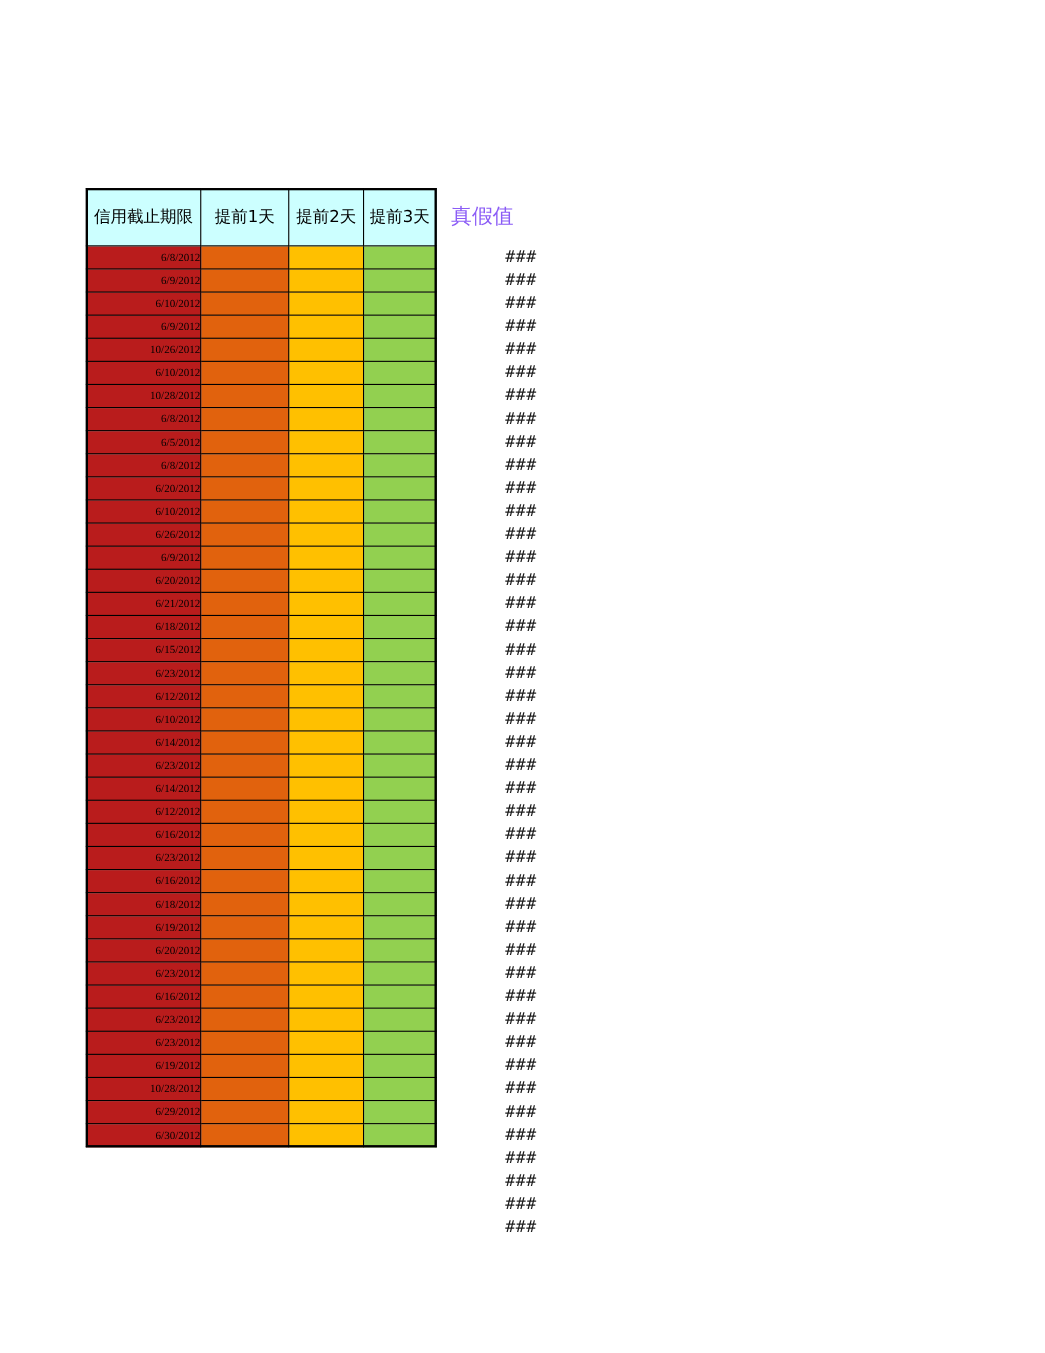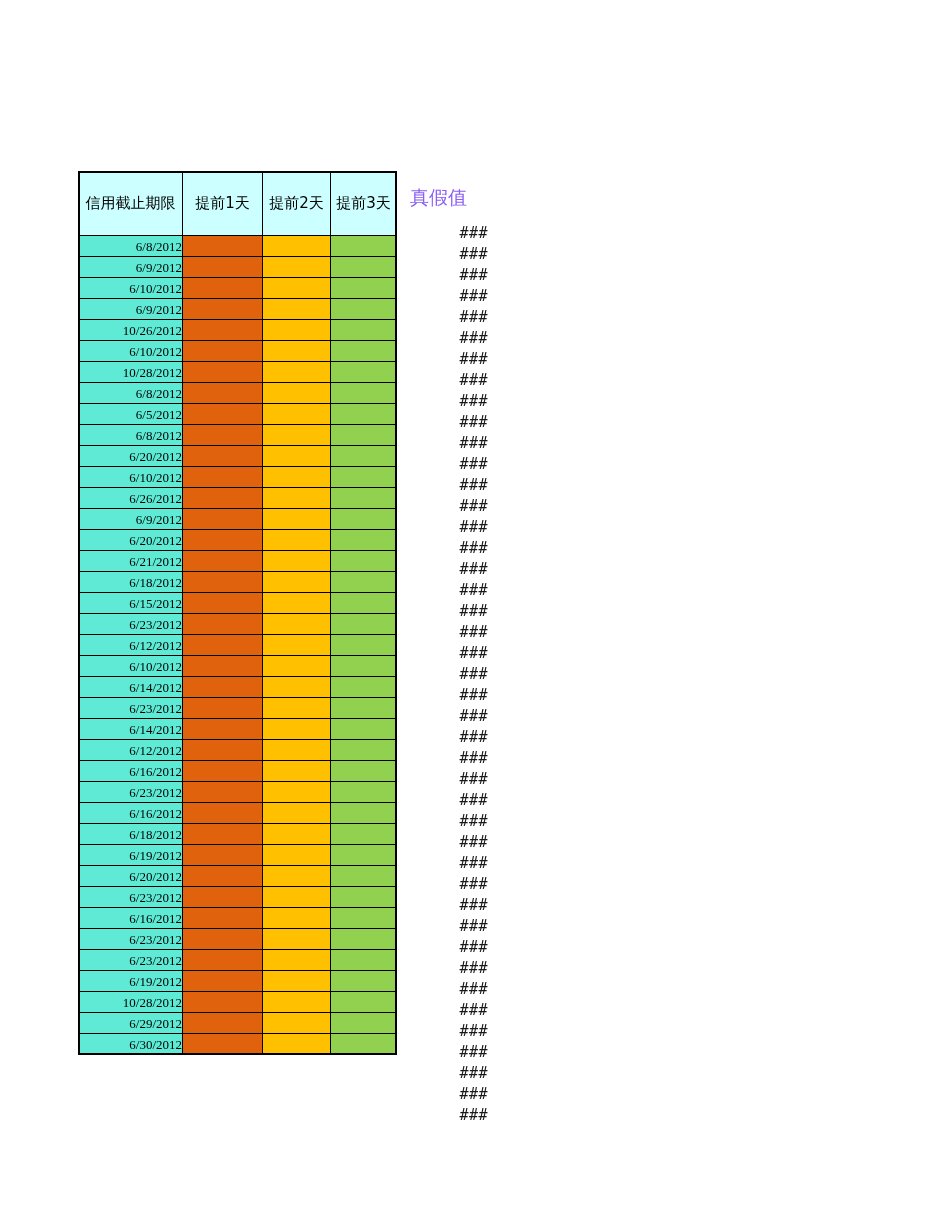--- a/index.html
+++ b/index.html
@@ -45,40 +45,40 @@
   }
 
   
   col.c-date  { width: 104px; }
   col.c-d1    { width: 80px;  }
   col.c-d2    { width: 68px;  }
   col.c-d3    { width: 66px;  }
 
   
   thead th {
-    height: 64px;
+    height: 52px;
     background: #CCFFFF;
     text-align: center;
     vertical-align: middle;
     font-size: 15px;
     font-family: "DejaVu Sans", "Liberation Sans", sans-serif;
     font-weight: bold;
     color: #000000;
     letter-spacing: 0px;
   }
 
   
   tbody tr { height: 21px; }
 
   td.date-cell {
-    background: #5eead4;
+    background: #b91c1c;
     text-align: right;
     vertical-align: middle;
     padding-right: 3px;
-    font-size: 13px;
+    font-size: 10px;
     color: #000000;
     height: 21px;
     line-height: 19px;
     white-space: nowrap;
   }
   td.band-1 { background: #E1620D; }
   td.band-2 { background: #FFC000; }
   td.band-3 { background: #92D050; }
 
   

